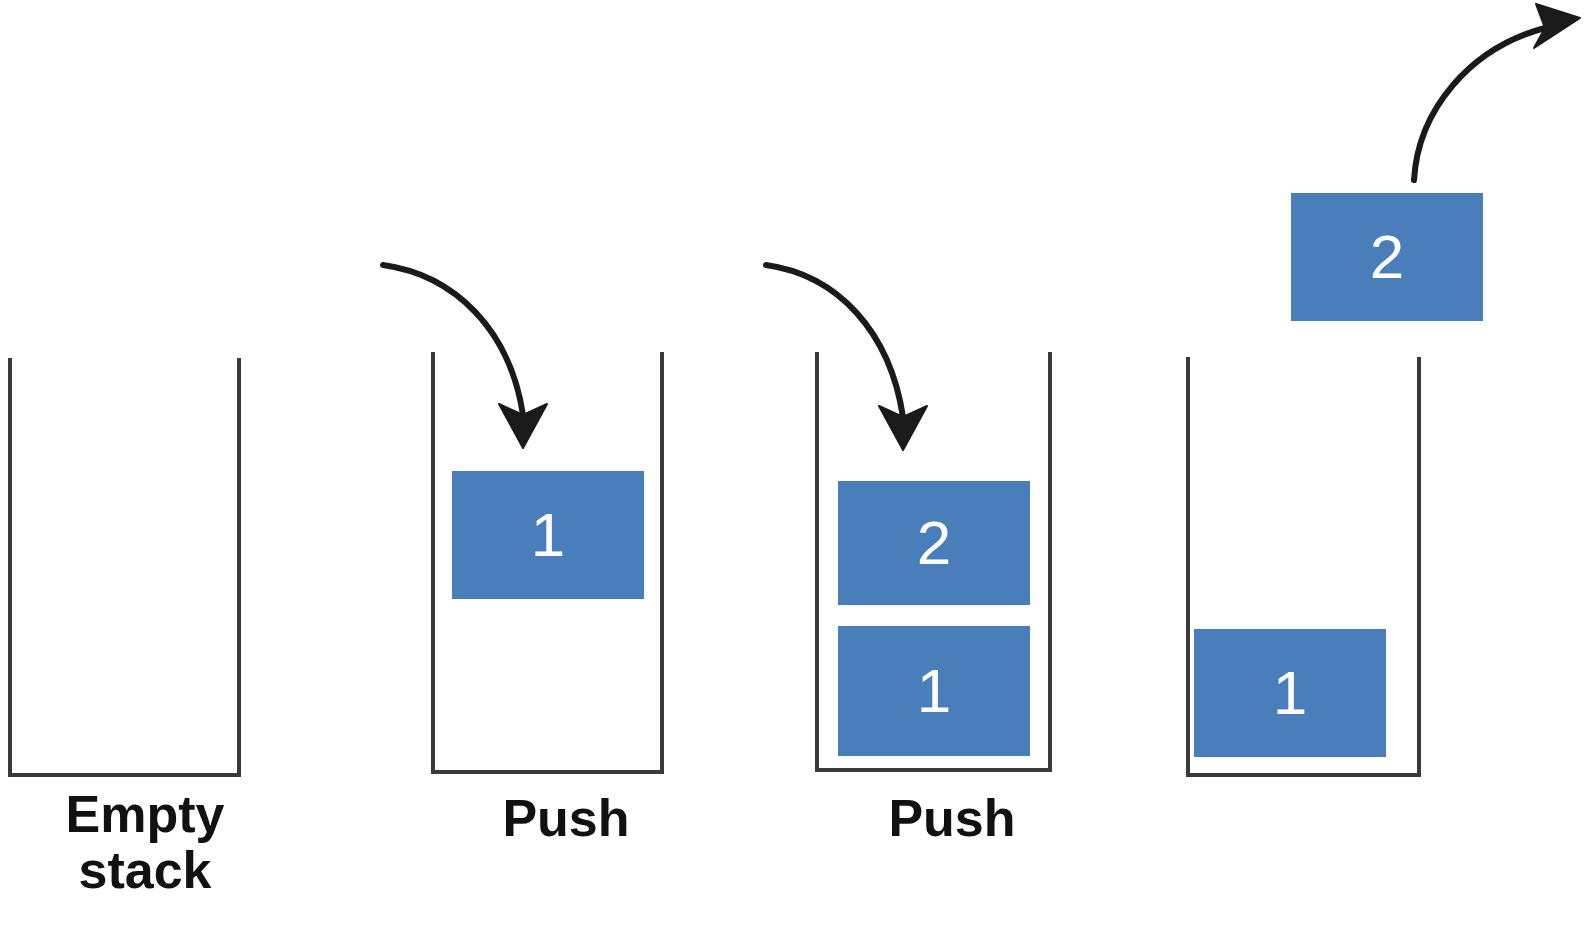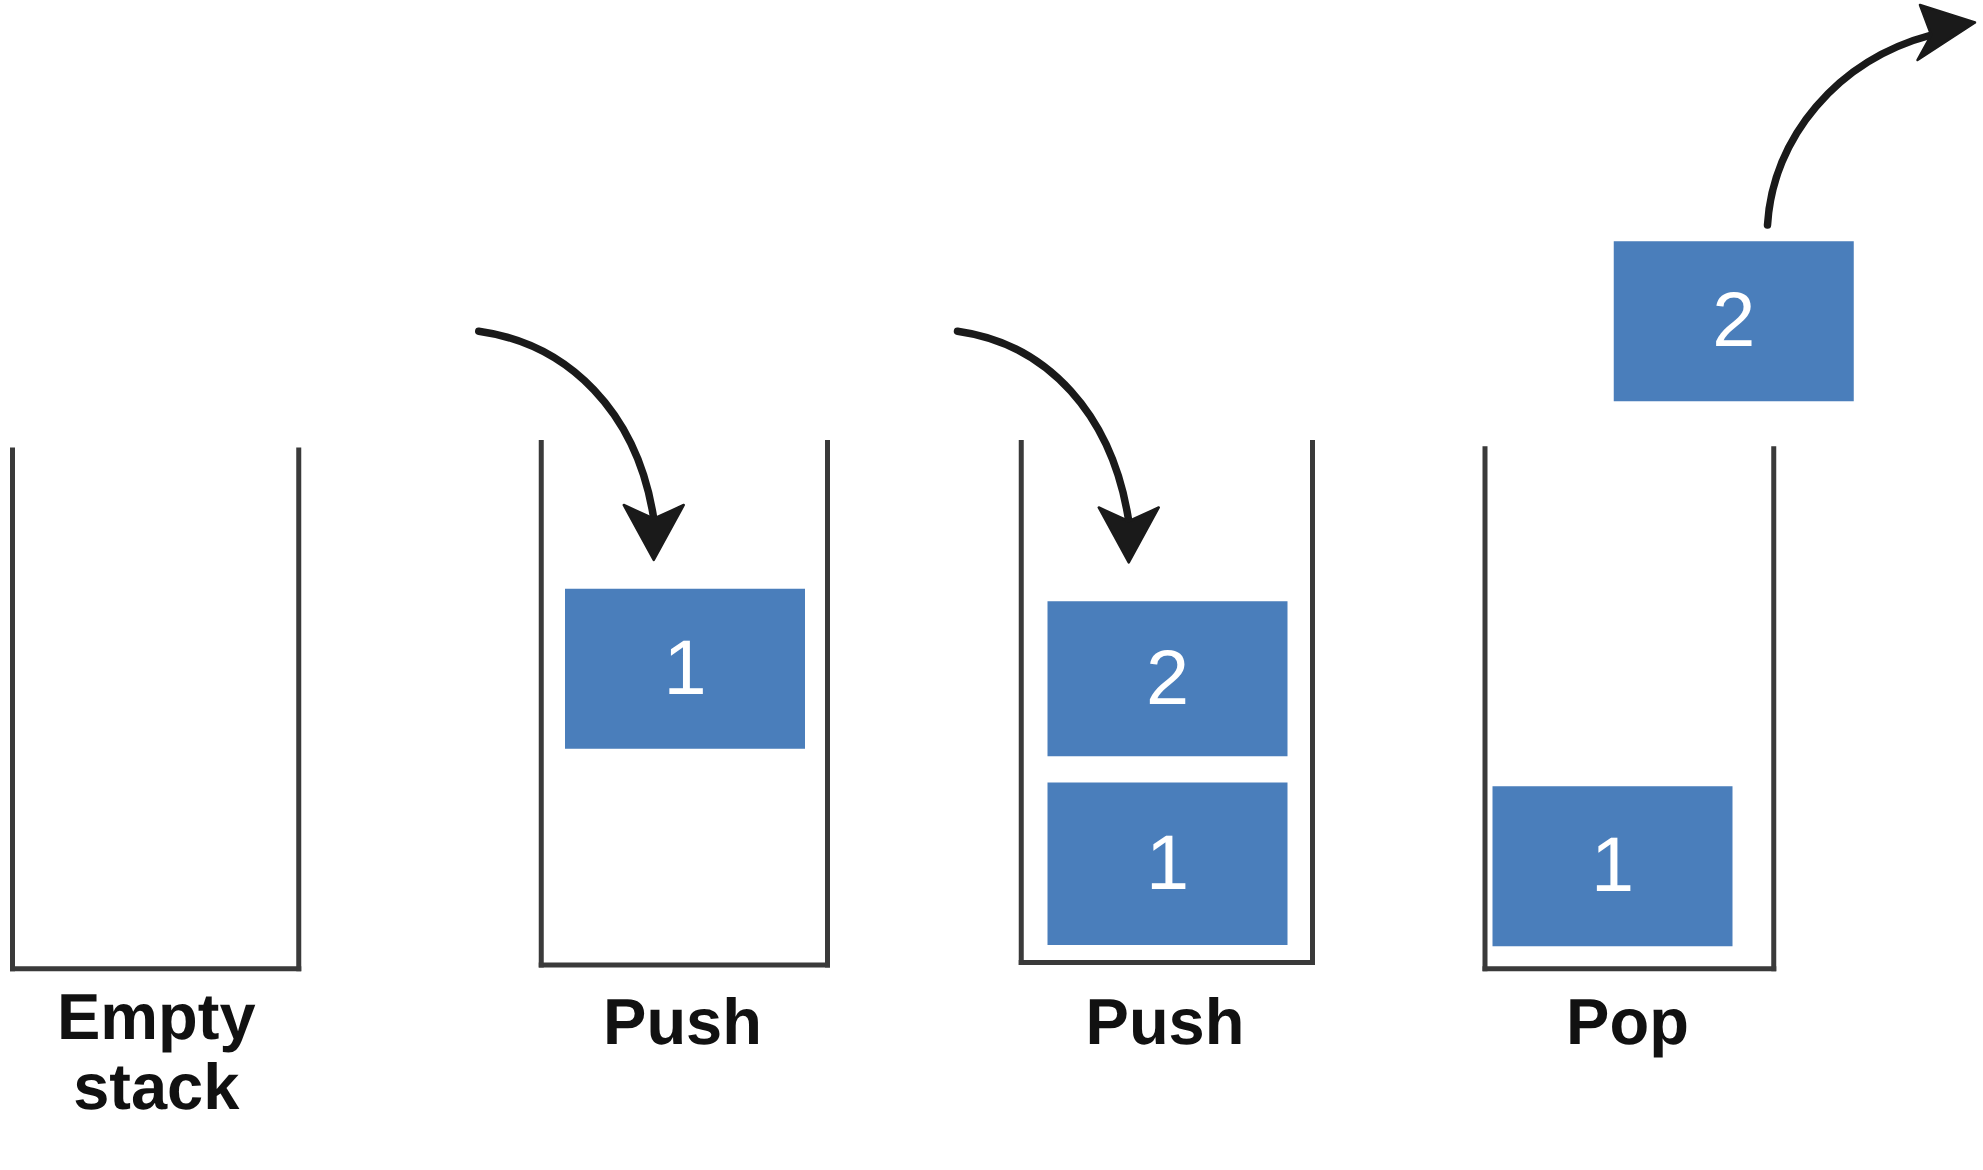--- a/index.html
+++ b/index.html
@@ -49,20 +49,21 @@
   .caption {
     position: absolute;
     text-align: center;
     color: #111111;
     font-family: "Liberation Sans", "DejaVu Sans", sans-serif;
     font-size: 52px;
     font-weight: 700;
     line-height: 1.08;
     white-space: pre-line;
     user-select: none;
+    margin-left: 20px;
   }
   
   .arrow-layer {
     position: absolute;
     left: 0;
     top: 0;
     width: 1586px;
     height: 936px;
     pointer-events: none;
   }
@@ -108,15 +109,14 @@
   </div>
 
   <div class="box" id="floating-box" style="left: 1291px; top: 193px; width: 192px; height: 128px; background: rgb(74, 126, 187);">
     <span class="box-label" style="color: rgb(255, 255, 255);">2</span>
   </div>
 
   <div class="caption" id="caption-0" style="left: 0px; top: 786px; width: 250px; color: rgb(17, 17, 17);">Empty
 stack</div>
   <div class="caption" id="caption-1" style="left: 426px; top: 790px; width: 240px; color: rgb(17, 17, 17);">Push</div>
   <div class="caption" id="caption-2" style="left: 812px; top: 790px; width: 240px; color: rgb(17, 17, 17);">Push</div>
-  <div class="caption" id="caption-3" style="left: 1182px; top: 790px; width: 240px; color: rgb(17, 17, 17);">Pop</div>
 
 </div>
 
 </body></html>

